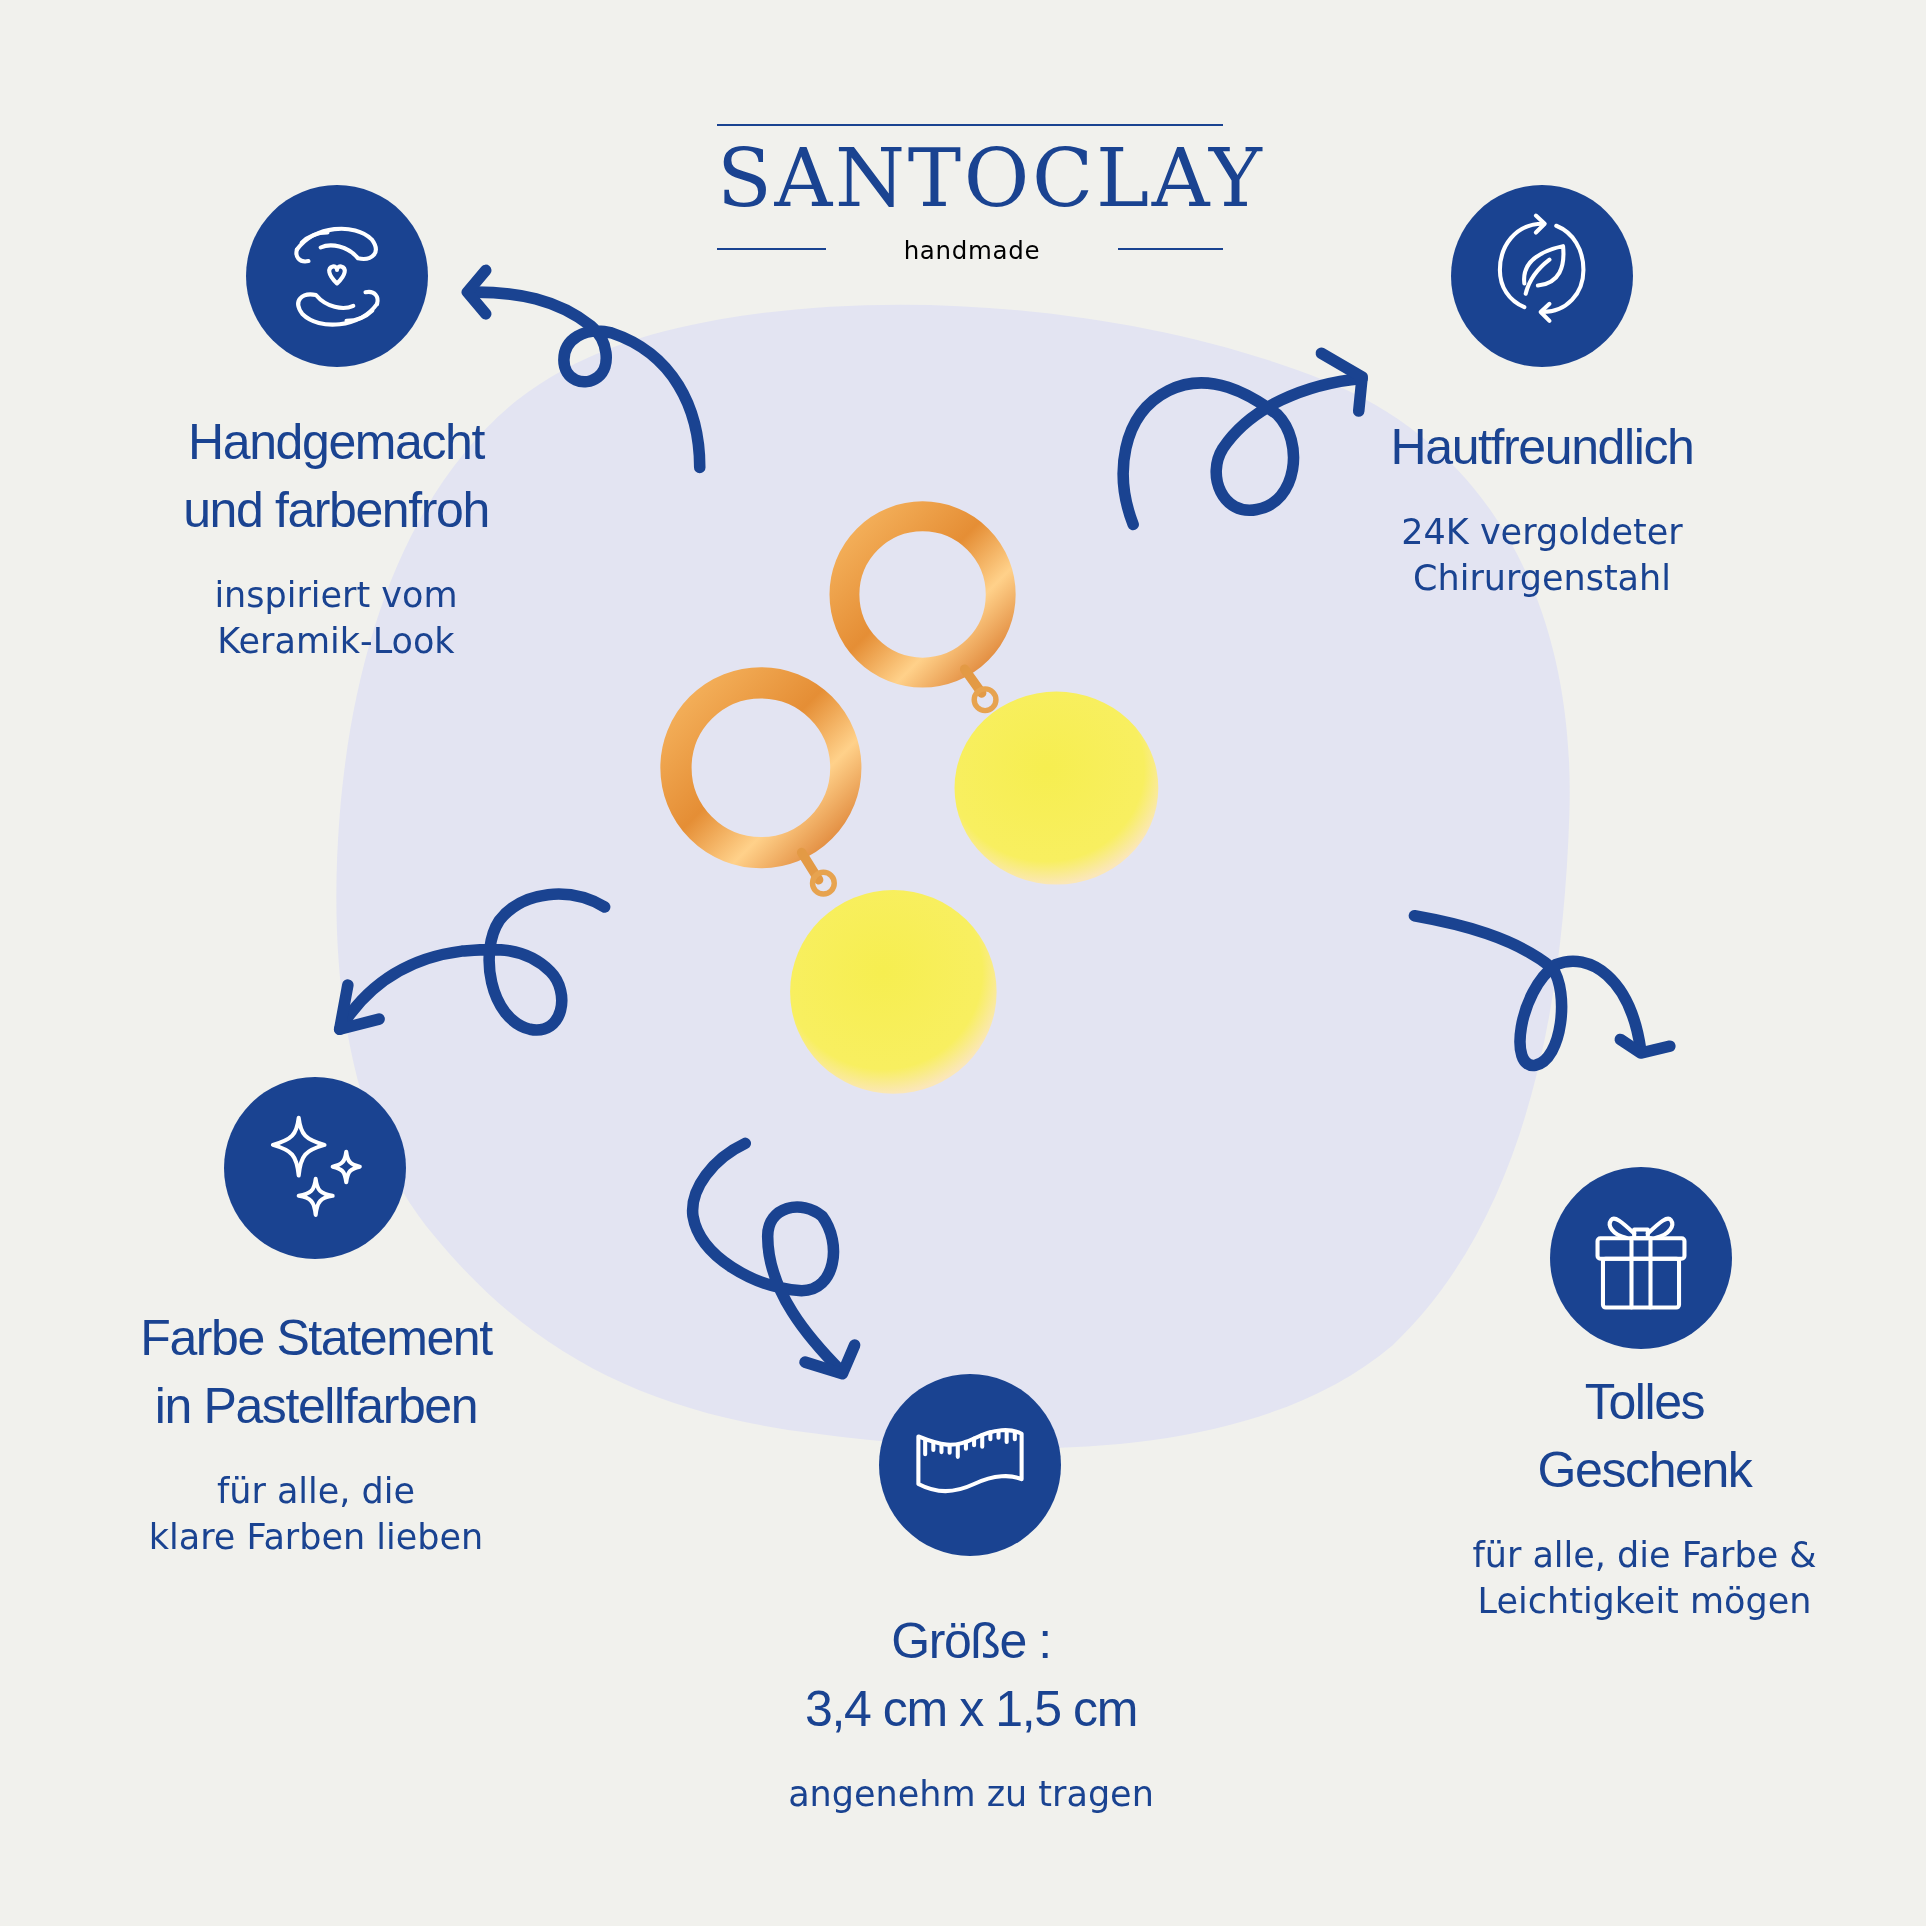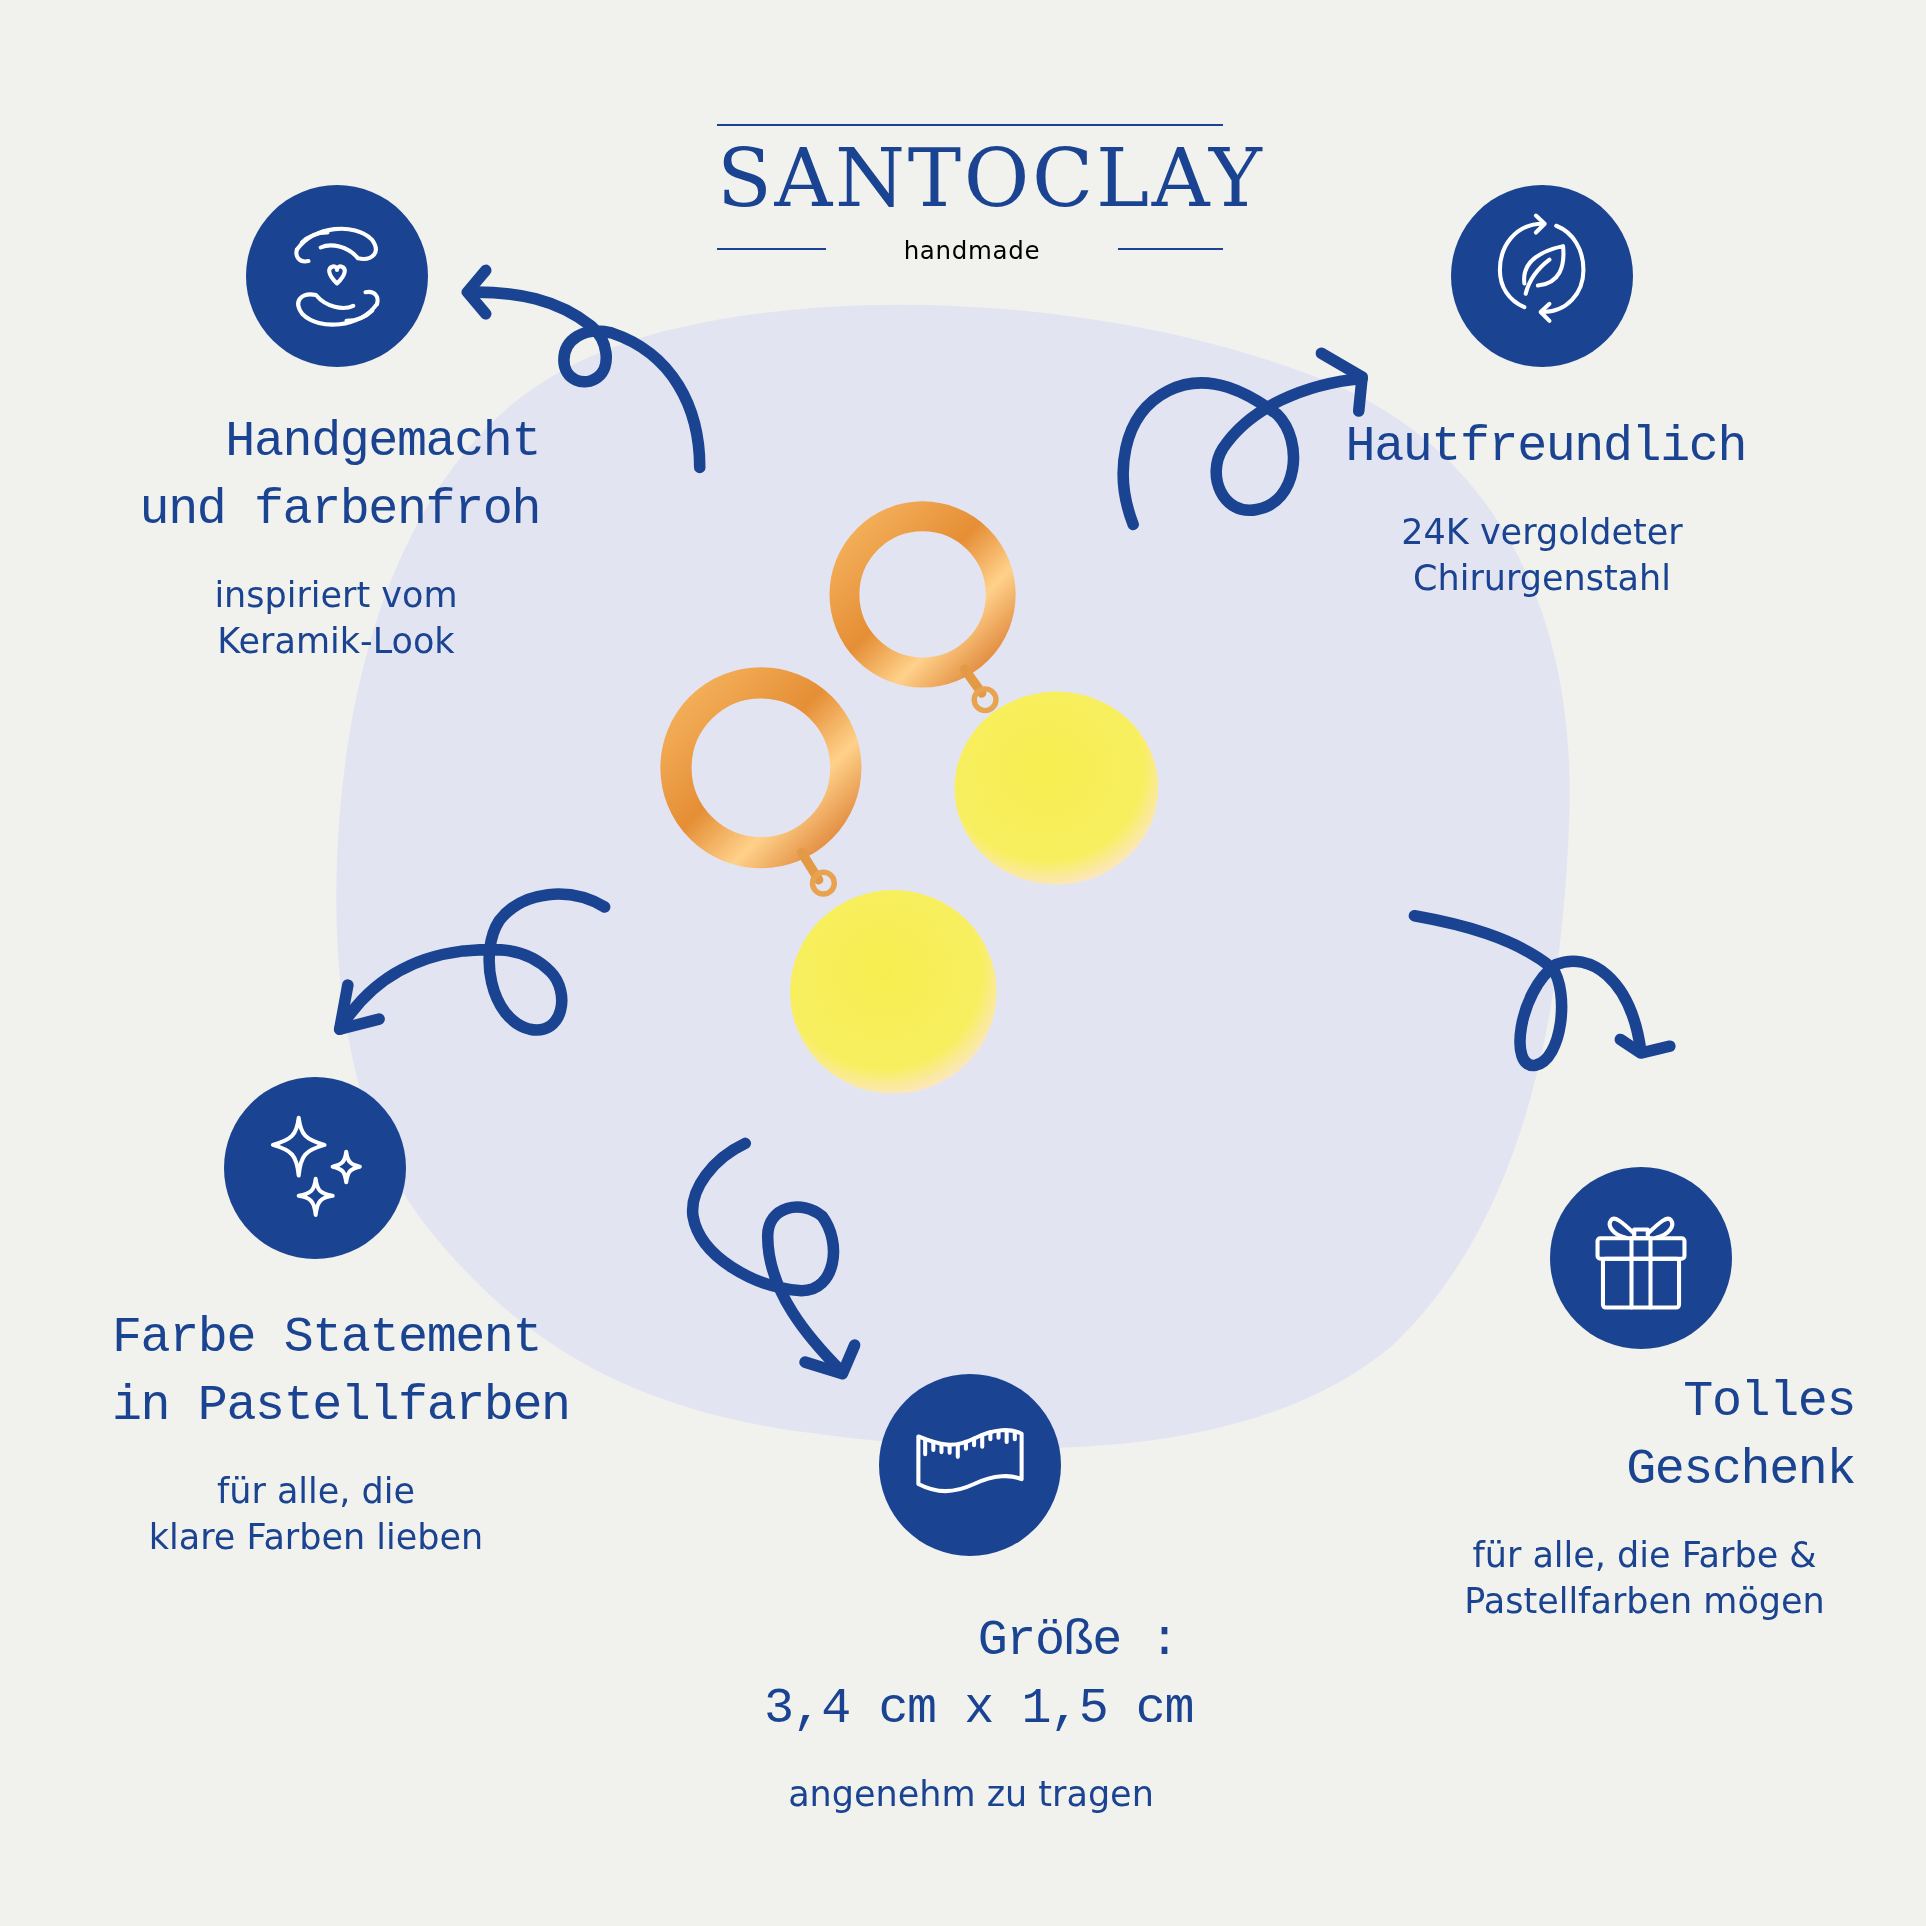--- a/index.html
+++ b/index.html
@@ -7,21 +7,21 @@
          font-family:"DejaVu Sans", sans-serif; color:#1A4391; }
   svg.layer { position:absolute; left:0; top:0; width:1926px; height:1926px; }
   .logo-title { position:absolute; left:717px; top:139px; width:510px; text-align:center;
     font-family:"DejaVu Serif", serif; font-size:80px; letter-spacing:2.7px; color:#1A4391; line-height:1; }
   .logo-sub { position:absolute; left:836px; top:236px; width:272px; text-align:center;
     font-family:"DejaVu Sans", sans-serif; font-size:24.5px; color:#000000; letter-spacing:0.7px; }
   .rule { position:absolute; height:2px; background:#1A4391; }
   .circle { position:absolute; width:182px; height:182px; border-radius:50%; background:#1A4391; }
   .circle svg { position:absolute; left:0; top:0; width:182px; height:182px; }
   .block { position:absolute; text-align:center; }
-  .headline { font-family:Liberation Mono, monospace; font-size:50px; line-height:68px; color:#1A4391; letter-spacing:-1.4px;text-align:right; }
+  .headline { font-family:Liberation Sans, sans-serif; font-size:50px; line-height:68px; color:#1A4391; letter-spacing:-1.4px; }
   .sub { font-family:"DejaVu Sans", sans-serif; font-size:35px; line-height:46px; color:#1A4391; margin-top:28px; }
   .line { display:block; white-space:nowrap; }
 </style>
 </head>
 <body>
 
 <svg class="layer" viewBox="0 0 2835 2835">
   <path d="M1060 470 C1350 420 1700 460 1950 560 C2200 660 2320 900 2310 1200 C2300 1500 2240 1800 2050 1980 C1850 2150 1500 2150 1200 2110 C950 2080 780 1990 640 1820 C520 1680 480 1450 500 1200 C520 950 600 720 760 590 C850 520 950 490 1060 470 Z" fill="#E3E4F2"></path>
 </svg>
 
@@ -170,16 +170,16 @@
     <path d="M144 98 C163 80 173 72 178 78 C184 86 176 100 156 104"></path>
   </svg>
 </div>
 <div class="block" style="left:1434px; top:1368px; width:421px;">
   <div class="headline">
     <span class="line">Tolles</span>
     <span class="line">Geschenk</span>
   </div>
   <div class="sub">
     <span class="line">für alle, die Farbe &amp;</span>
-    <span class="line">Pastellfarben mögen</span>
+    <span class="line">Leichtigkeit mögen</span>
   </div>
 </div>
 
 
 </body></html>

